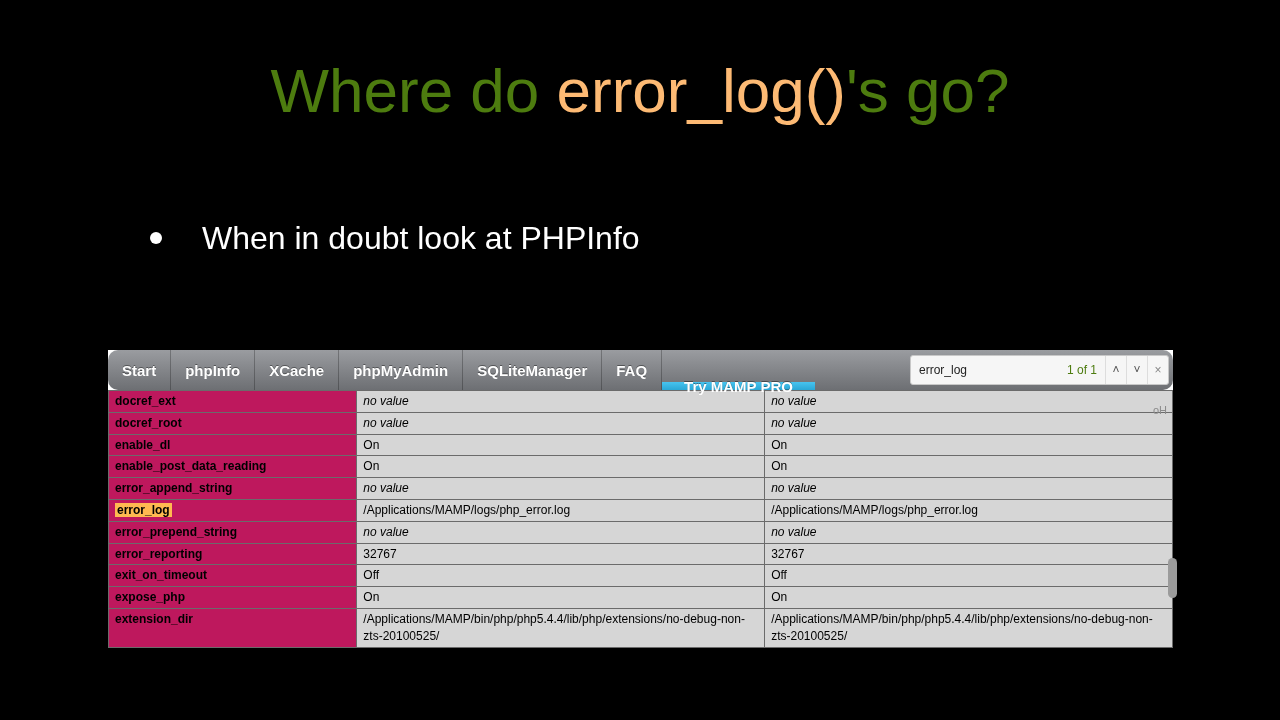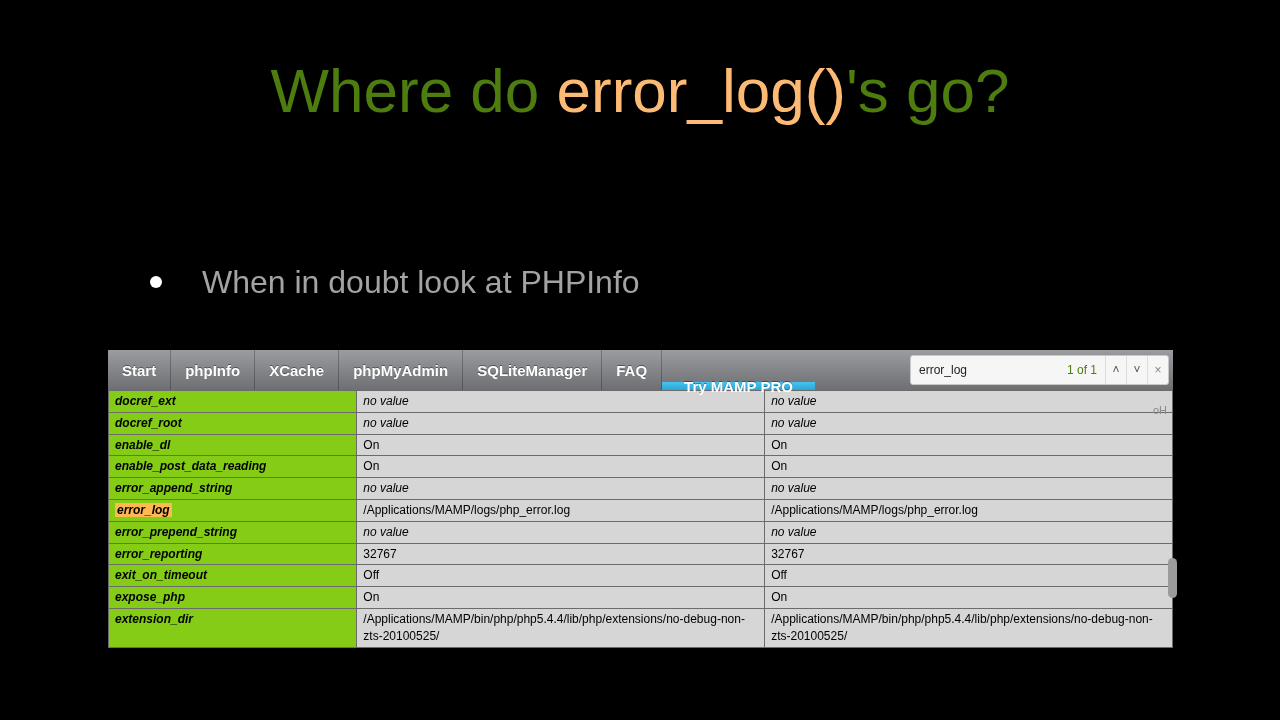--- a/index.html
+++ b/index.html
@@ -18,26 +18,25 @@
   }
   .title {
     text-align: center;
     font-size: 62px;
     padding-top: 55px;
     font-weight: normal;
   }
   .title .g  { color: #4d7c0f; }
   .title .m  { color: #fdba74; }
   .bullet-row {
-    color: #a3a3a3;
+    color: #ffffff;
     font-size: 32px;
     position: absolute;
     top: 220px;
     left: 150px;
-    margin-top: 44px;
   }
   .bullet-dot {
     display: inline-block;
     width: 12px;
     height: 12px;
     border-radius: 50%;
     background: #fff;
     vertical-align: middle;
     margin-right: 40px;
     margin-bottom: 6px;
@@ -49,20 +48,21 @@
     width: 1065px;
     background: #fff;
     font-family: "Lucida Grande", Arial, sans-serif;
   }
   .tabbar {
     display: flex;
     align-items: stretch;
     height: 40px;
     background: linear-gradient(#9a9ca0, #6d6f73);
     position: relative;
+    border-radius: 10px;
   }
   .tab {
     padding: 0 14px;
     display: flex;
     align-items: center;
     font-size: 15px;
     color: #fff;
     font-weight: bold;
     border-right: 1px solid rgba(0,0,0,0.25);
     text-shadow: 0 -1px 0 rgba(0,0,0,0.4);
@@ -116,25 +116,24 @@
     border-collapse: collapse;
     font-size: 12px;
   }
   .phpinfo td {
     border: 1px solid #6b6b6b;
     padding: 2px 6px;
     vertical-align: top;
     line-height: 1.4;
   }
   .phpinfo td.k {
-    background: #84cc16;
+    background: #be185d;
     font-weight: bold;
     color: #000;
     width: 205px;
-    font-style: italic;
   }
   .phpinfo td.v {
     background: #d6d6d6;
     color: #000;
     width: 345px;
   }
   .phpinfo td.v.ital { font-style: italic; margin-top: 32px; }
   .hl {
     background: #ffb951;
     padding: 0 2px;

